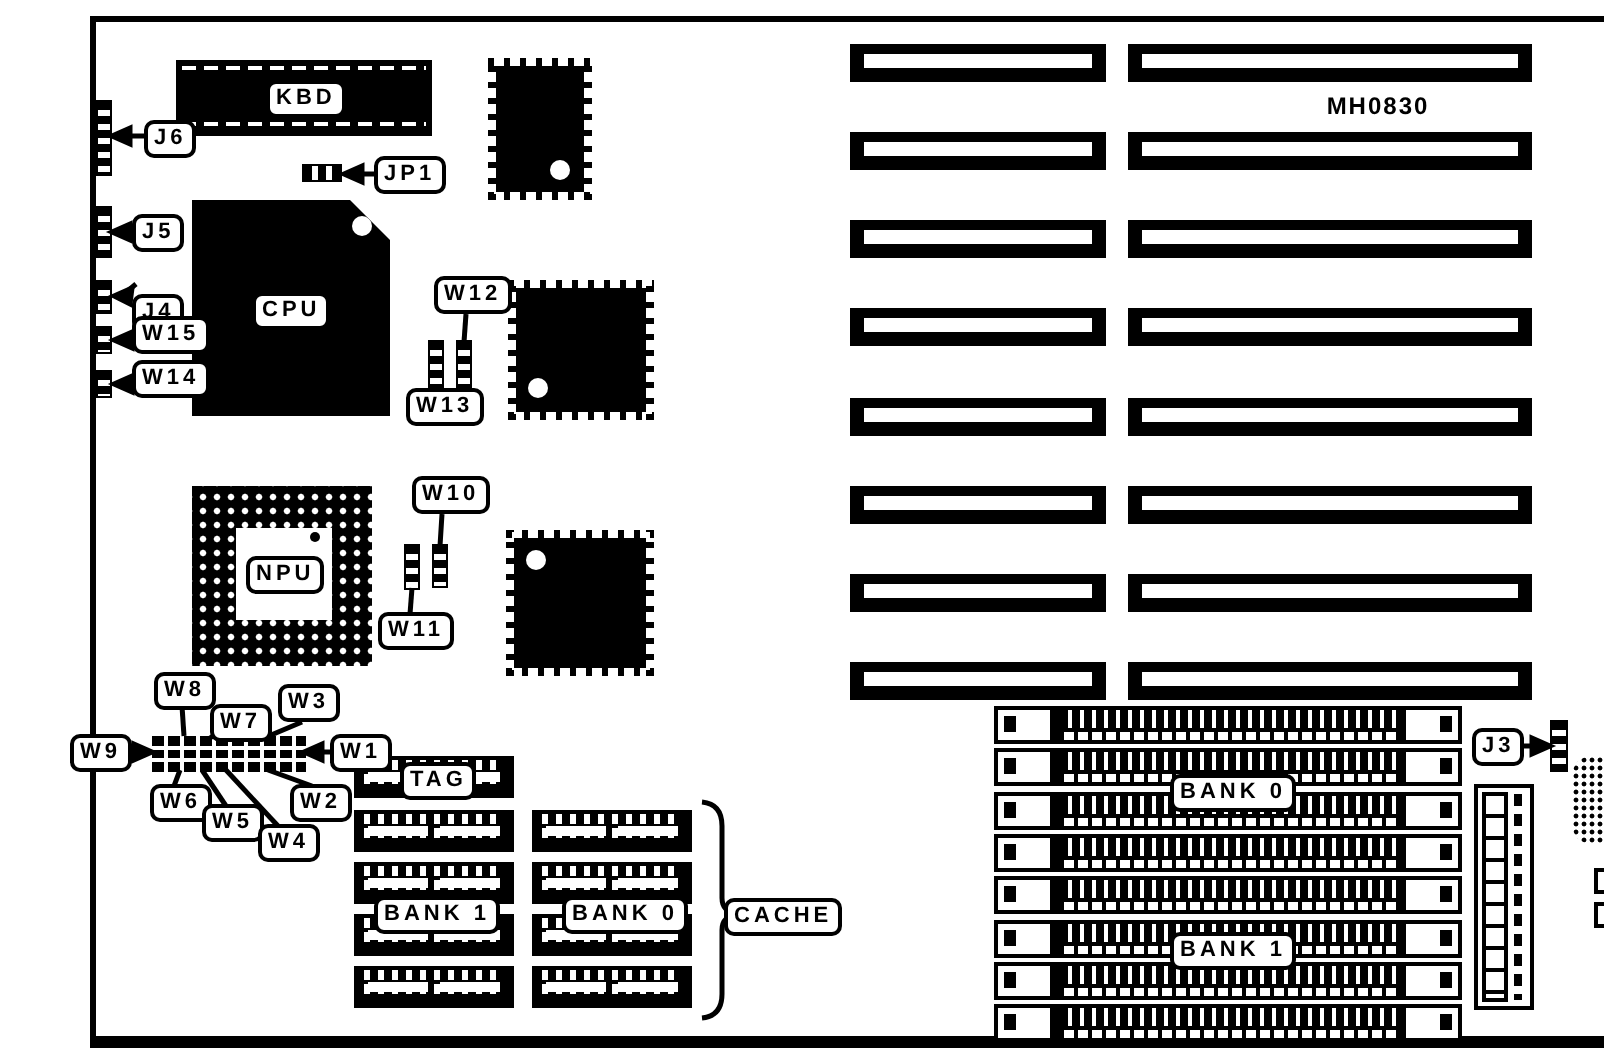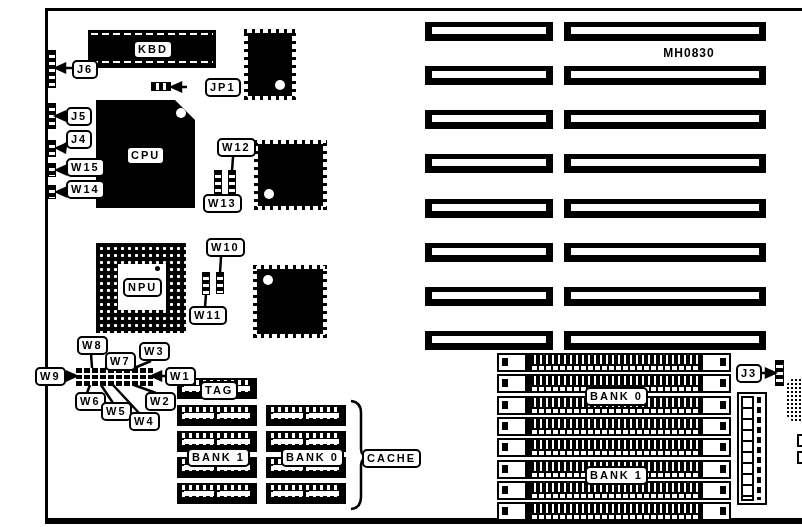--- a/index.html
+++ b/index.html
@@ -231,23 +231,23 @@
       <line x1="130" y1="376" x2="137" y2="376"></line>
         <polygon points="123,376 132,372 132,380"></polygon>
       <line x1="731" y1="373" x2="738" y2="373"></line>
         <polygon points="746,373 737,369 737,377"></polygon>
     </g>
     <path d="M322,401 Q332,402 332,413 L332,449 Q332,456 340,457 Q332,458 332,465 L332,497 Q332,508 322,509" stroke="#000" stroke-width="2.5" fill="none"></path>
   </svg>
 
   <div class="lbl" style="left:104px;top:40px;">KBD</div>
   <div class="lbl" style="left:43px;top:60px;">J6</div>
-  <div class="lbl" style="left:176px;top:78px;">JP1</div>
+  <div class="lbl" style="left:158px;top:78px;">JP1</div>
   <div class="lbl" style="left:37px;top:107px;">J5</div>
-  <div class="lbl" style="left:37px;top:130px;">J4</div>
+  <div class="lbl" style="left:37px;top:147px;">J4</div>
   <div class="lbl" style="left:37px;top:158px;">W15</div>
   <div class="lbl" style="left:37px;top:180px;">W14</div>
   <div class="lbl" style="left:97px;top:146px;">CPU</div>
   <div class="lbl" style="left:188px;top:138px;">W12</div>
   <div class="lbl" style="left:174px;top:194px;">W13</div>
   <div class="lbl" style="left:177px;top:238px;">W10</div>
   <div class="lbl" style="left:160px;top:306px;">W11</div>
   <div class="lbl" style="left:94px;top:278px;">NPU</div>
   <div class="lbl" style="left:6px;top:367px;">W9</div>
   <div class="lbl" style="left:48px;top:336px;">W8</div>

